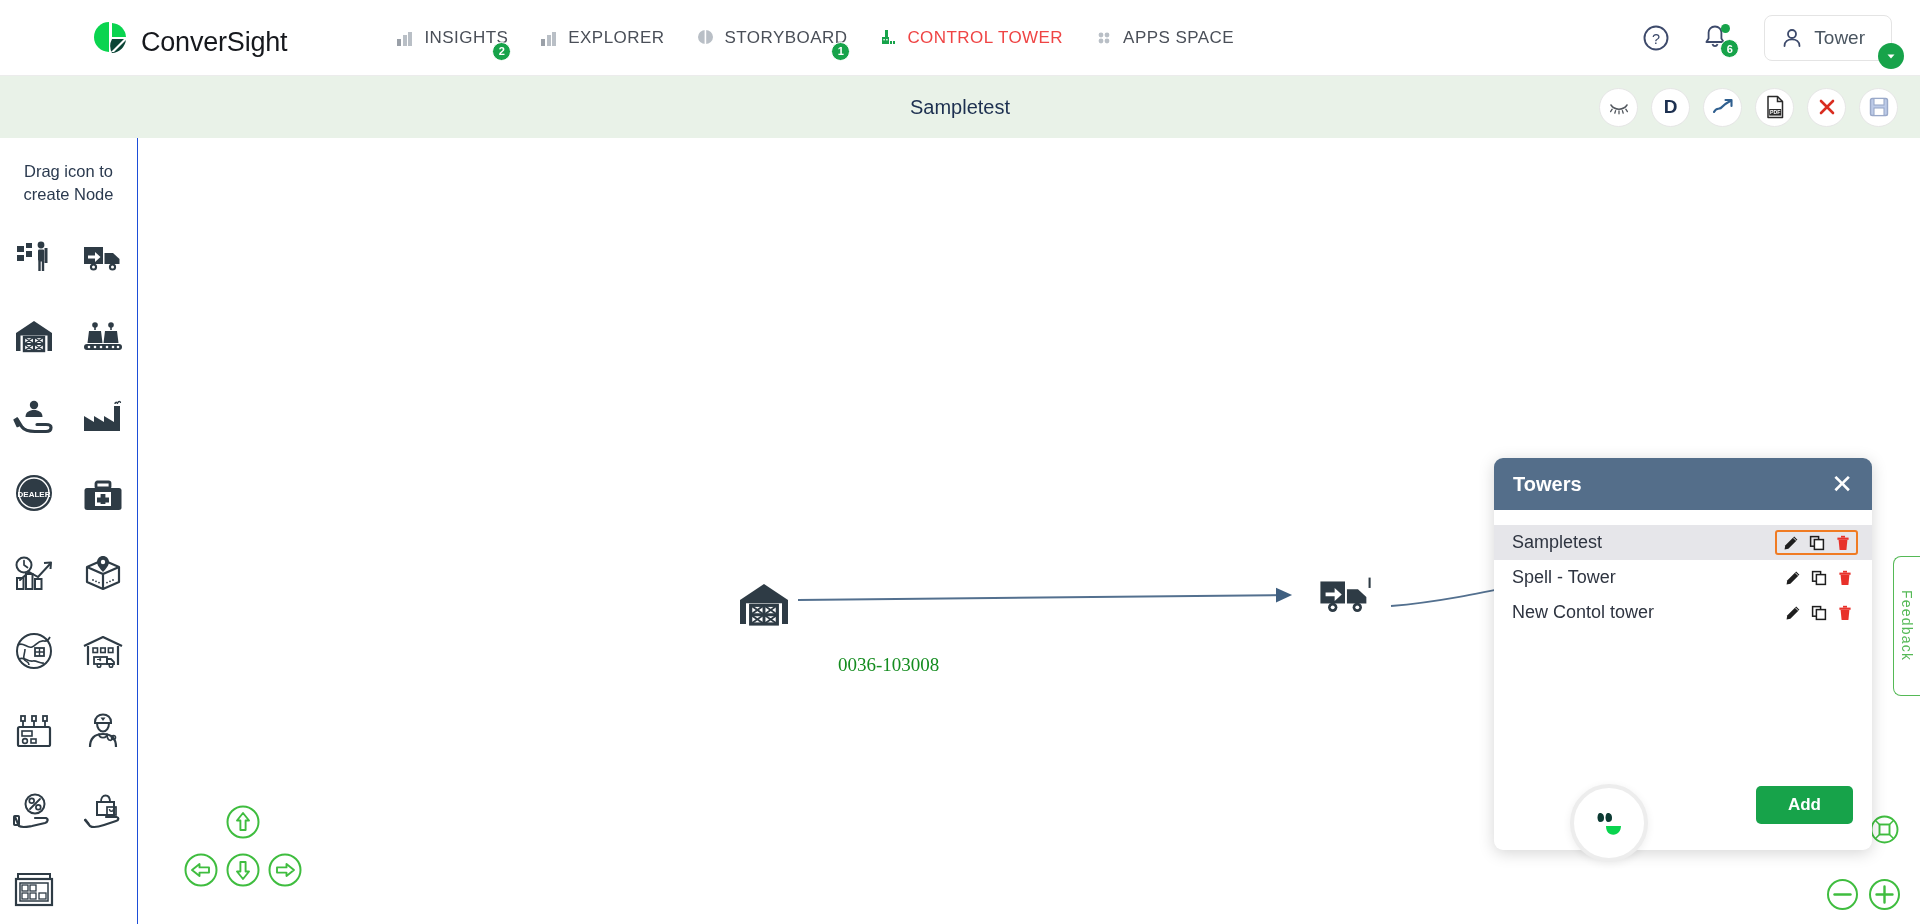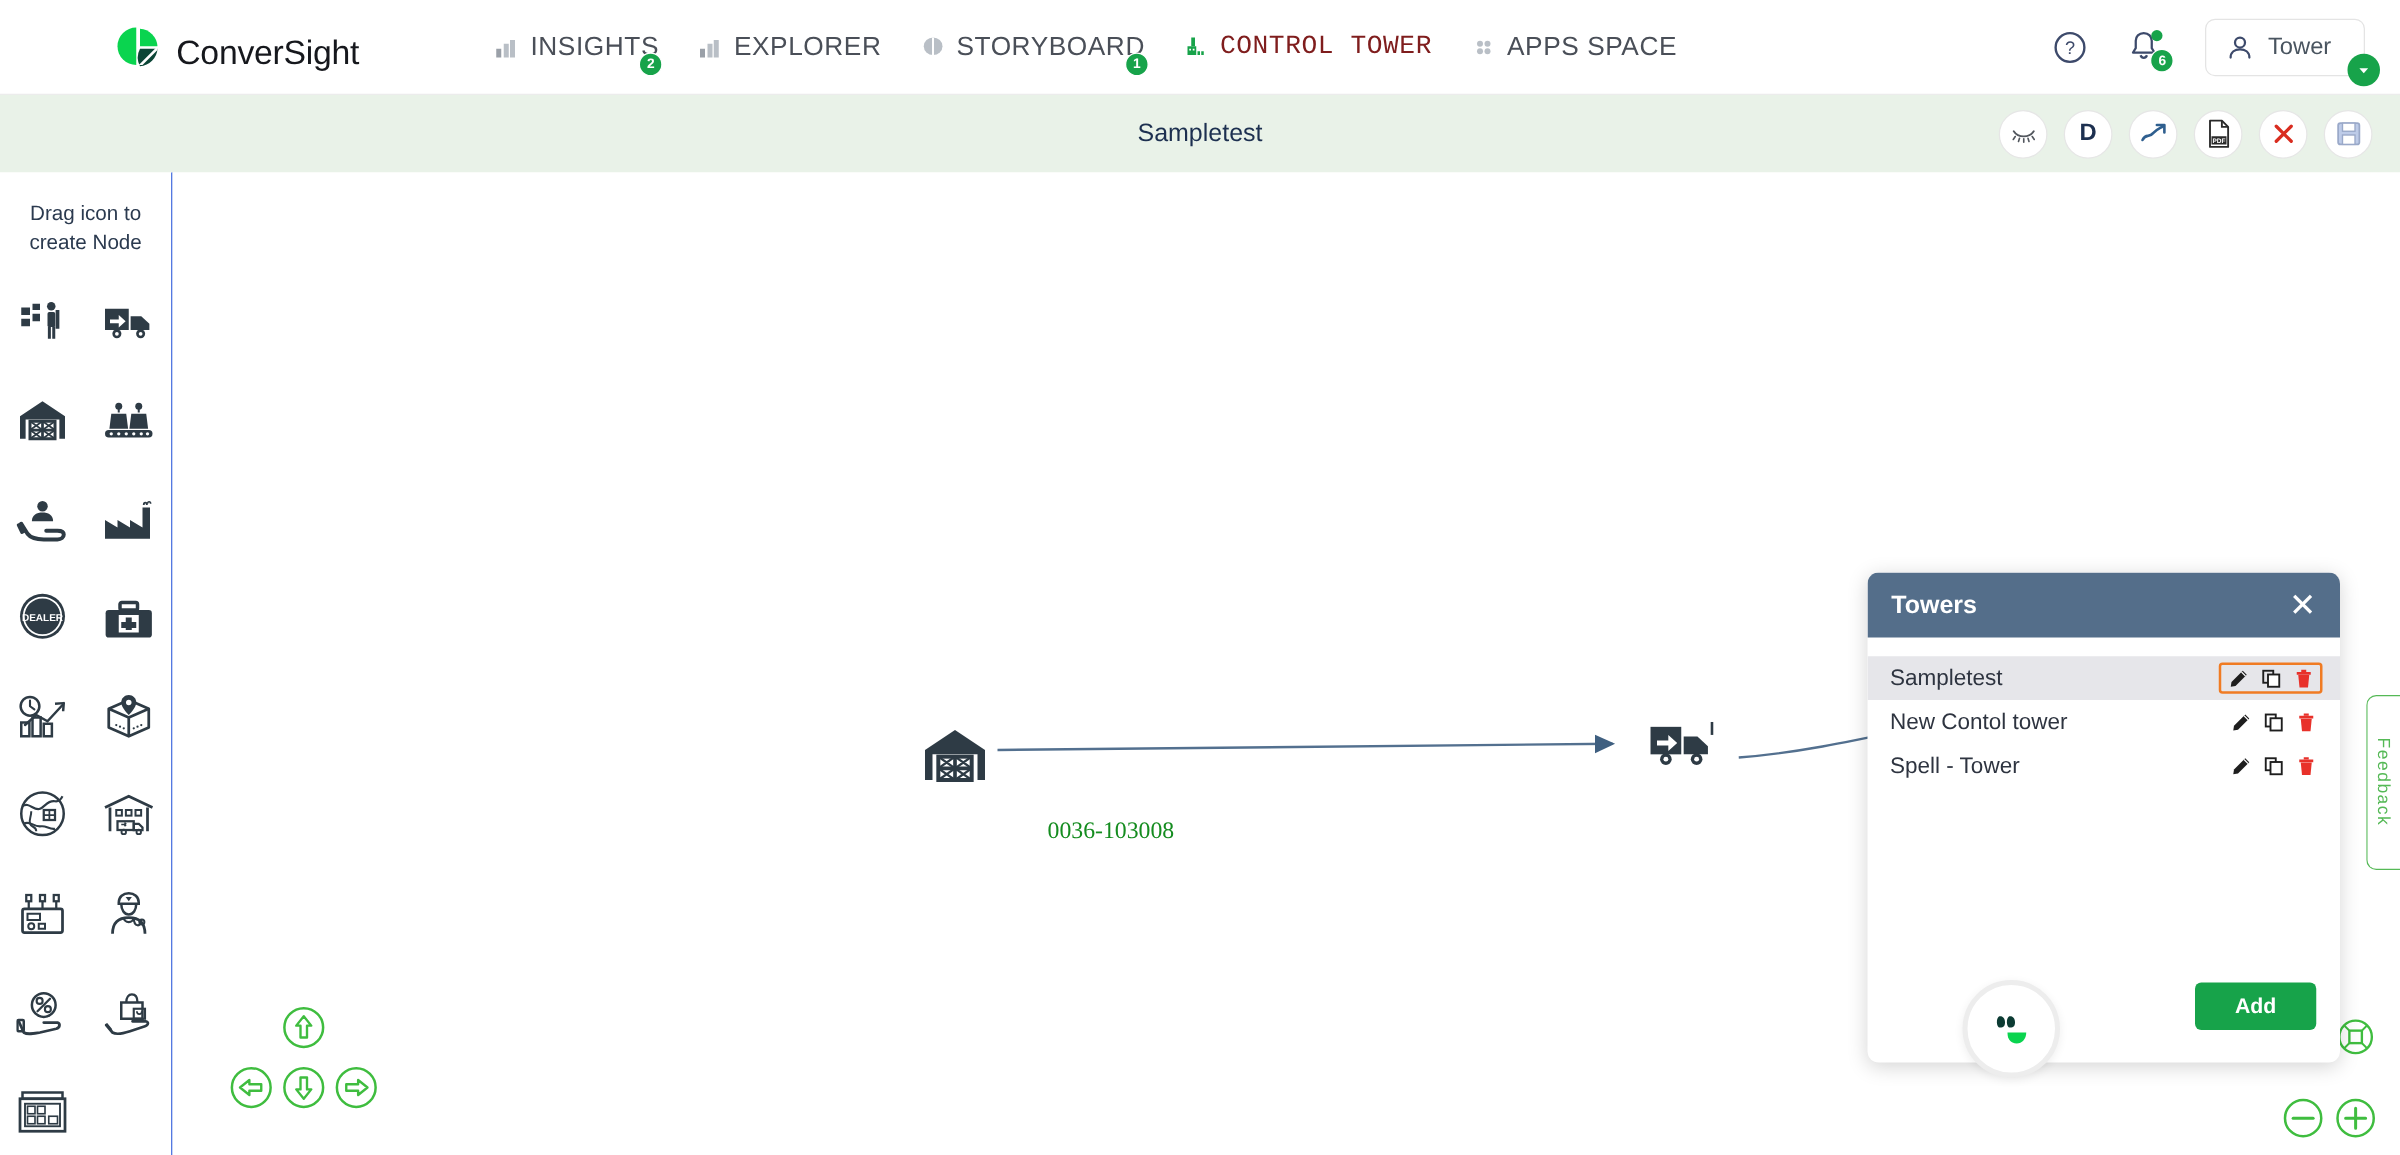--- a/index.html
+++ b/index.html
@@ -17,22 +17,22 @@
     background:#ffffff; border-bottom:1px solid #ececec;
     display:flex; align-items:center;
   }
   #logo-wrap { display:flex; align-items:flex-end; margin-left:90px; }
   #logo-mark { width:40px; height:40px; position:relative; }
   #logo-text { font-size:27px; color:#16181d; margin-left:11px; letter-spacing:-0.2px; }
 
   #mainnav { display:flex; align-items:center; margin-left:108px; gap:31px; }
   .navitem { display:flex; align-items:center; position:relative; cursor:pointer; height:44px; }
   .navicon { width:20px; height:20px; margin-right:9px; display:flex; align-items:center; justify-content:center; }
-  .navlabel { font-size:21px; color:#4a4f58; letter-spacing:0.45px; white-space:nowrap; }
-  .navitem.active .navlabel { color:#7f1d1d;font-family:Liberation Mono, monospace; }
+  .navlabel { font-size:17px; color:#4a4f58; letter-spacing:0.45px; white-space:nowrap; }
+  .navitem.active .navlabel { color:#ef4444; }
   .navbadge {
     position:absolute; left:100%; bottom:-1px; margin-left:-16px;
     width:19px; height:19px; border-radius:50%; background:#17a34a;
     color:#fff; font-size:11px; display:flex; align-items:center; justify-content:center;
     font-weight:bold; border:1.5px solid #fff;
   }
 
   #header-right { position:absolute; right:28px; top:0; height:76px; display:flex; align-items:center; gap:0; }
   #help-btn { width:28px; height:28px; margin-right:32px; cursor:pointer; }
   #bell-wrap { position:relative; width:28px; height:30px; margin-right:34px; cursor:pointer; }
@@ -680,21 +680,21 @@
             <svg width="16" height="16" viewBox="0 0 16 16">
               <rect x="6" y="0.8" width="4" height="1.8" fill="#e8312a"></rect>
               <rect x="2.4" y="2.6" width="11.2" height="2.2" fill="#e8312a"></rect>
               <path d="M3.6 5 L12.4 5 L11.4 15 L4.6 15 Z" fill="#e8312a"></path>
             </svg>
           </span>
         </span>
       </div>
 
       <div class="tower-row">
-        <span class="tower-name">New Contol tower</span>
+        <span class="tower-name">Spell - Tower</span>
         <span class="tower-actions">
           <span class="act">
             <svg width="16" height="16" viewBox="0 0 16 16">
               <path d="M11.2 1.6 L14.4 4.8 L5.4 13.8 L1.6 14.4 L2.2 10.6 Z" fill="#1e1e1e"></path>
               <path d="M10.2 2.6 L13.4 5.8" stroke="#ffffff" stroke-width="0.9"></path>
             </svg>
           </span>
           <span class="act">
             <svg width="16" height="16" viewBox="0 0 16 16">
               <rect x="1.6" y="1.6" width="8" height="9.6" fill="none" stroke="#1e1e1e" stroke-width="1.5"></rect>
@@ -705,21 +705,21 @@
             <svg width="16" height="16" viewBox="0 0 16 16">
               <rect x="6" y="0.8" width="4" height="1.8" fill="#e8312a"></rect>
               <rect x="2.4" y="2.6" width="11.2" height="2.2" fill="#e8312a"></rect>
               <path d="M3.6 5 L12.4 5 L11.4 15 L4.6 15 Z" fill="#e8312a"></path>
             </svg>
           </span>
         </span>
       </div>
 
       <div class="tower-row">
-        <span class="tower-name">Spell - Tower</span>
+        <span class="tower-name">New Contol tower</span>
         <span class="tower-actions">
           <span class="act">
             <svg width="16" height="16" viewBox="0 0 16 16">
               <path d="M11.2 1.6 L14.4 4.8 L5.4 13.8 L1.6 14.4 L2.2 10.6 Z" fill="#1e1e1e"></path>
               <path d="M10.2 2.6 L13.4 5.8" stroke="#ffffff" stroke-width="0.9"></path>
             </svg>
           </span>
           <span class="act">
             <svg width="16" height="16" viewBox="0 0 16 16">
               <rect x="1.6" y="1.6" width="8" height="9.6" fill="none" stroke="#1e1e1e" stroke-width="1.5"></rect>

